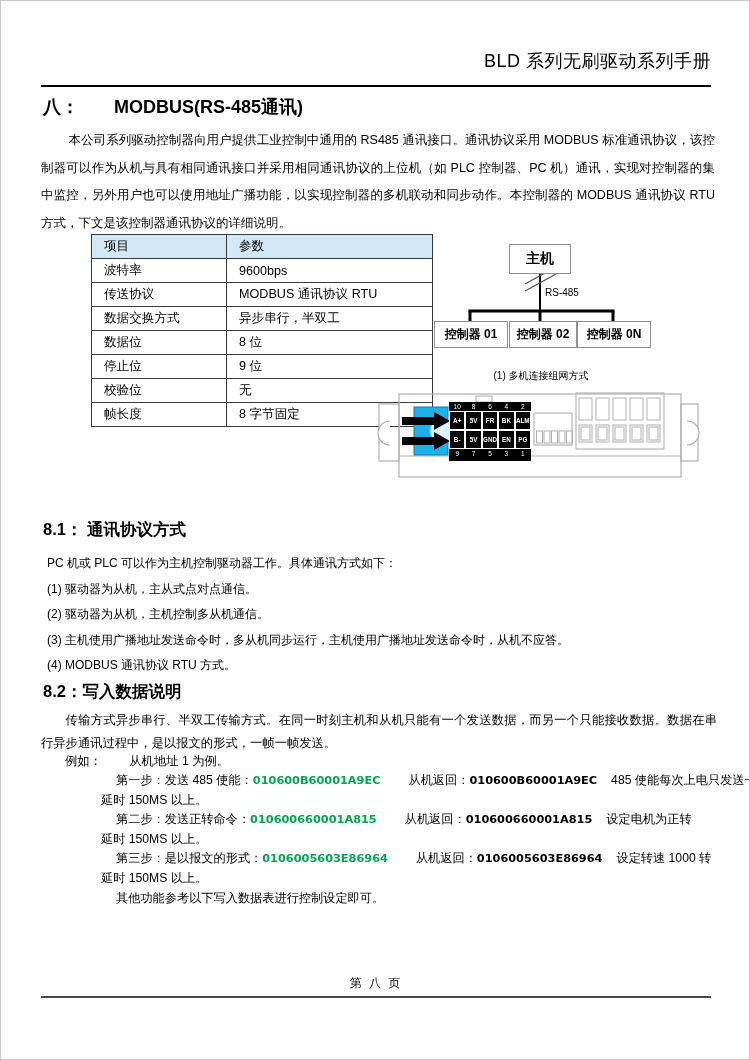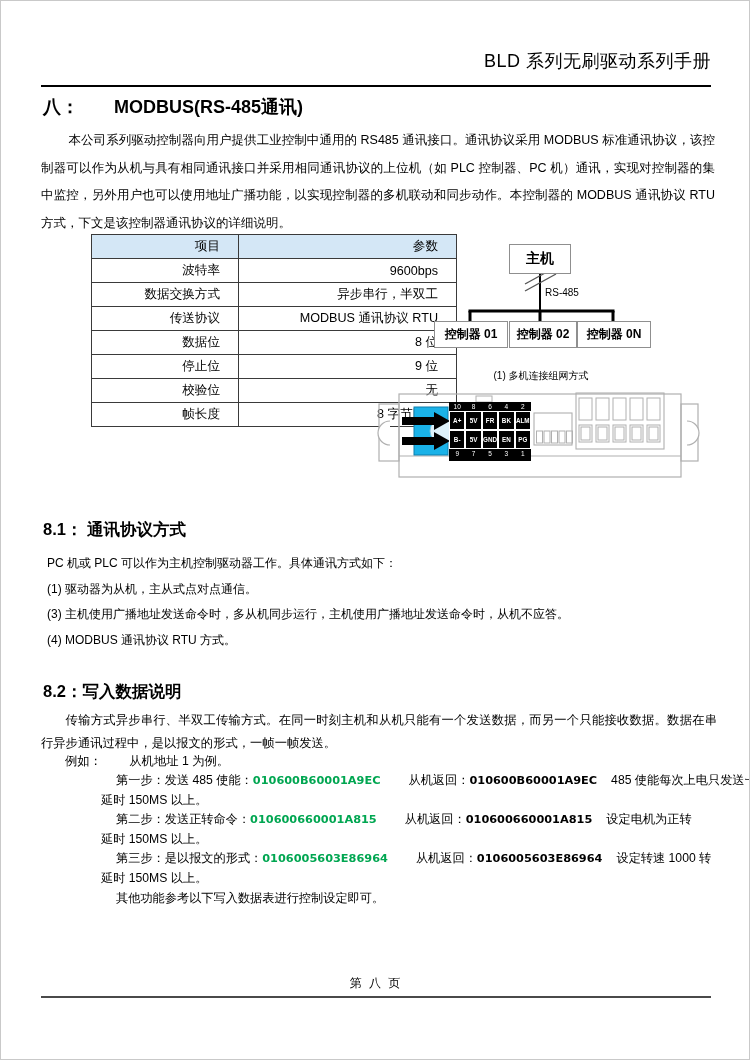--- a/index.html
+++ b/index.html
@@ -15,22 +15,22 @@
   .sec8-title{position:absolute;left:42px;top:94px;font-size:18px;font-weight:bold;margin:0;}
   .sec8-title .num{margin-right:30px;}
   
   .intro{
     position:absolute;left:40px;top:126px;width:674px;margin:0;
     font-size:12.5px;line-height:27.5px;text-align:justify;text-indent:2.2em;
   }
   
   table.params{position:absolute;left:90px;top:233px;border-collapse:collapse;table-layout:fixed;}
   table.params th,table.params td{
-    border:1px solid #3a3a3a;text-align:right;vertical-align:middle;
-    height:23px;padding:0 18px;font-size:12.6px;font-weight:normal;
+    border:1px solid #3a3a3a;text-align:left;vertical-align:middle;
+    height:23px;padding:0 12px;font-size:12.6px;font-weight:normal;
   }
   table.params .c1{width:110px;}
   table.params .c2{width:181px;}
   
   .net-diagram{position:absolute;left:420px;top:228px;width:300px;height:162px;}
   .net-diagram svg{position:absolute;left:0;top:0;}
   .nbox{
     position:absolute;border:1px solid #8f8f8f;background:#fff;
     display:flex;align-items:center;justify-content:center;font-weight:bold;
   }
@@ -94,26 +94,26 @@
     <tbody>
     <tr style="background:#d4e7f6;">
       <th class="c1">项目</th>
       <th class="c2">参数</th>
     </tr>
     <tr>
       <td class="c1">波特率</td>
       <td class="c2">9600bps</td>
     </tr>
     <tr>
+      <td class="c1">传送协议</td>
+      <td class="c2">MODBUS 通讯协议 RTU</td>
+    </tr>
+    <tr>
       <td class="c1">数据交换方式</td>
       <td class="c2">异步串行，半双工</td>
-    </tr>
-    <tr>
-      <td class="c1">传送协议</td>
-      <td class="c2">MODBUS 通讯协议 RTU</td>
     </tr>
     <tr>
       <td class="c1">数据位</td>
       <td class="c2">8 位</td>
     </tr>
     <tr>
       <td class="c1">停止位</td>
       <td class="c2">9 位</td>
     </tr>
     <tr>
@@ -217,20 +217,21 @@
         <span>3</span>
         <span>1</span>
       </div>
     </div>
   </div>
 
   <h2 class="sub-title s81-title">8.1：  通讯协议方式</h2>
   <div class="s81-body">
     <p>PC 机或 PLC 可以作为主机控制驱动器工作。具体通讯方式如下：</p>
     <p>(1) 驱动器为从机，主从式点对点通信。</p>
+    <p>(2) 驱动器为从机，主机控制多从机通信。</p>
     <p>(3) 主机使用广播地址发送命令时，多从机同步运行，主机使用广播地址发送命令时，从机不应答。</p>
     <p>(4) MODBUS 通讯协议 RTU 方式。</p>
   </div>
 
   <h2 class="sub-title s82-title">8.2：写入数据说明</h2>
   <p class="s82-intro">传输方式异步串行、半双工传输方式。在同一时刻主机和从机只能有一个发送数据，而另一个只能接收数据。数据在串行异步通讯过程中，是以报文的形式，一帧一帧发送。</p>
 
   <div class="example-line">
     <span class="exlabel">例如：</span>
     <span>从机地址 1 为例。</span>

